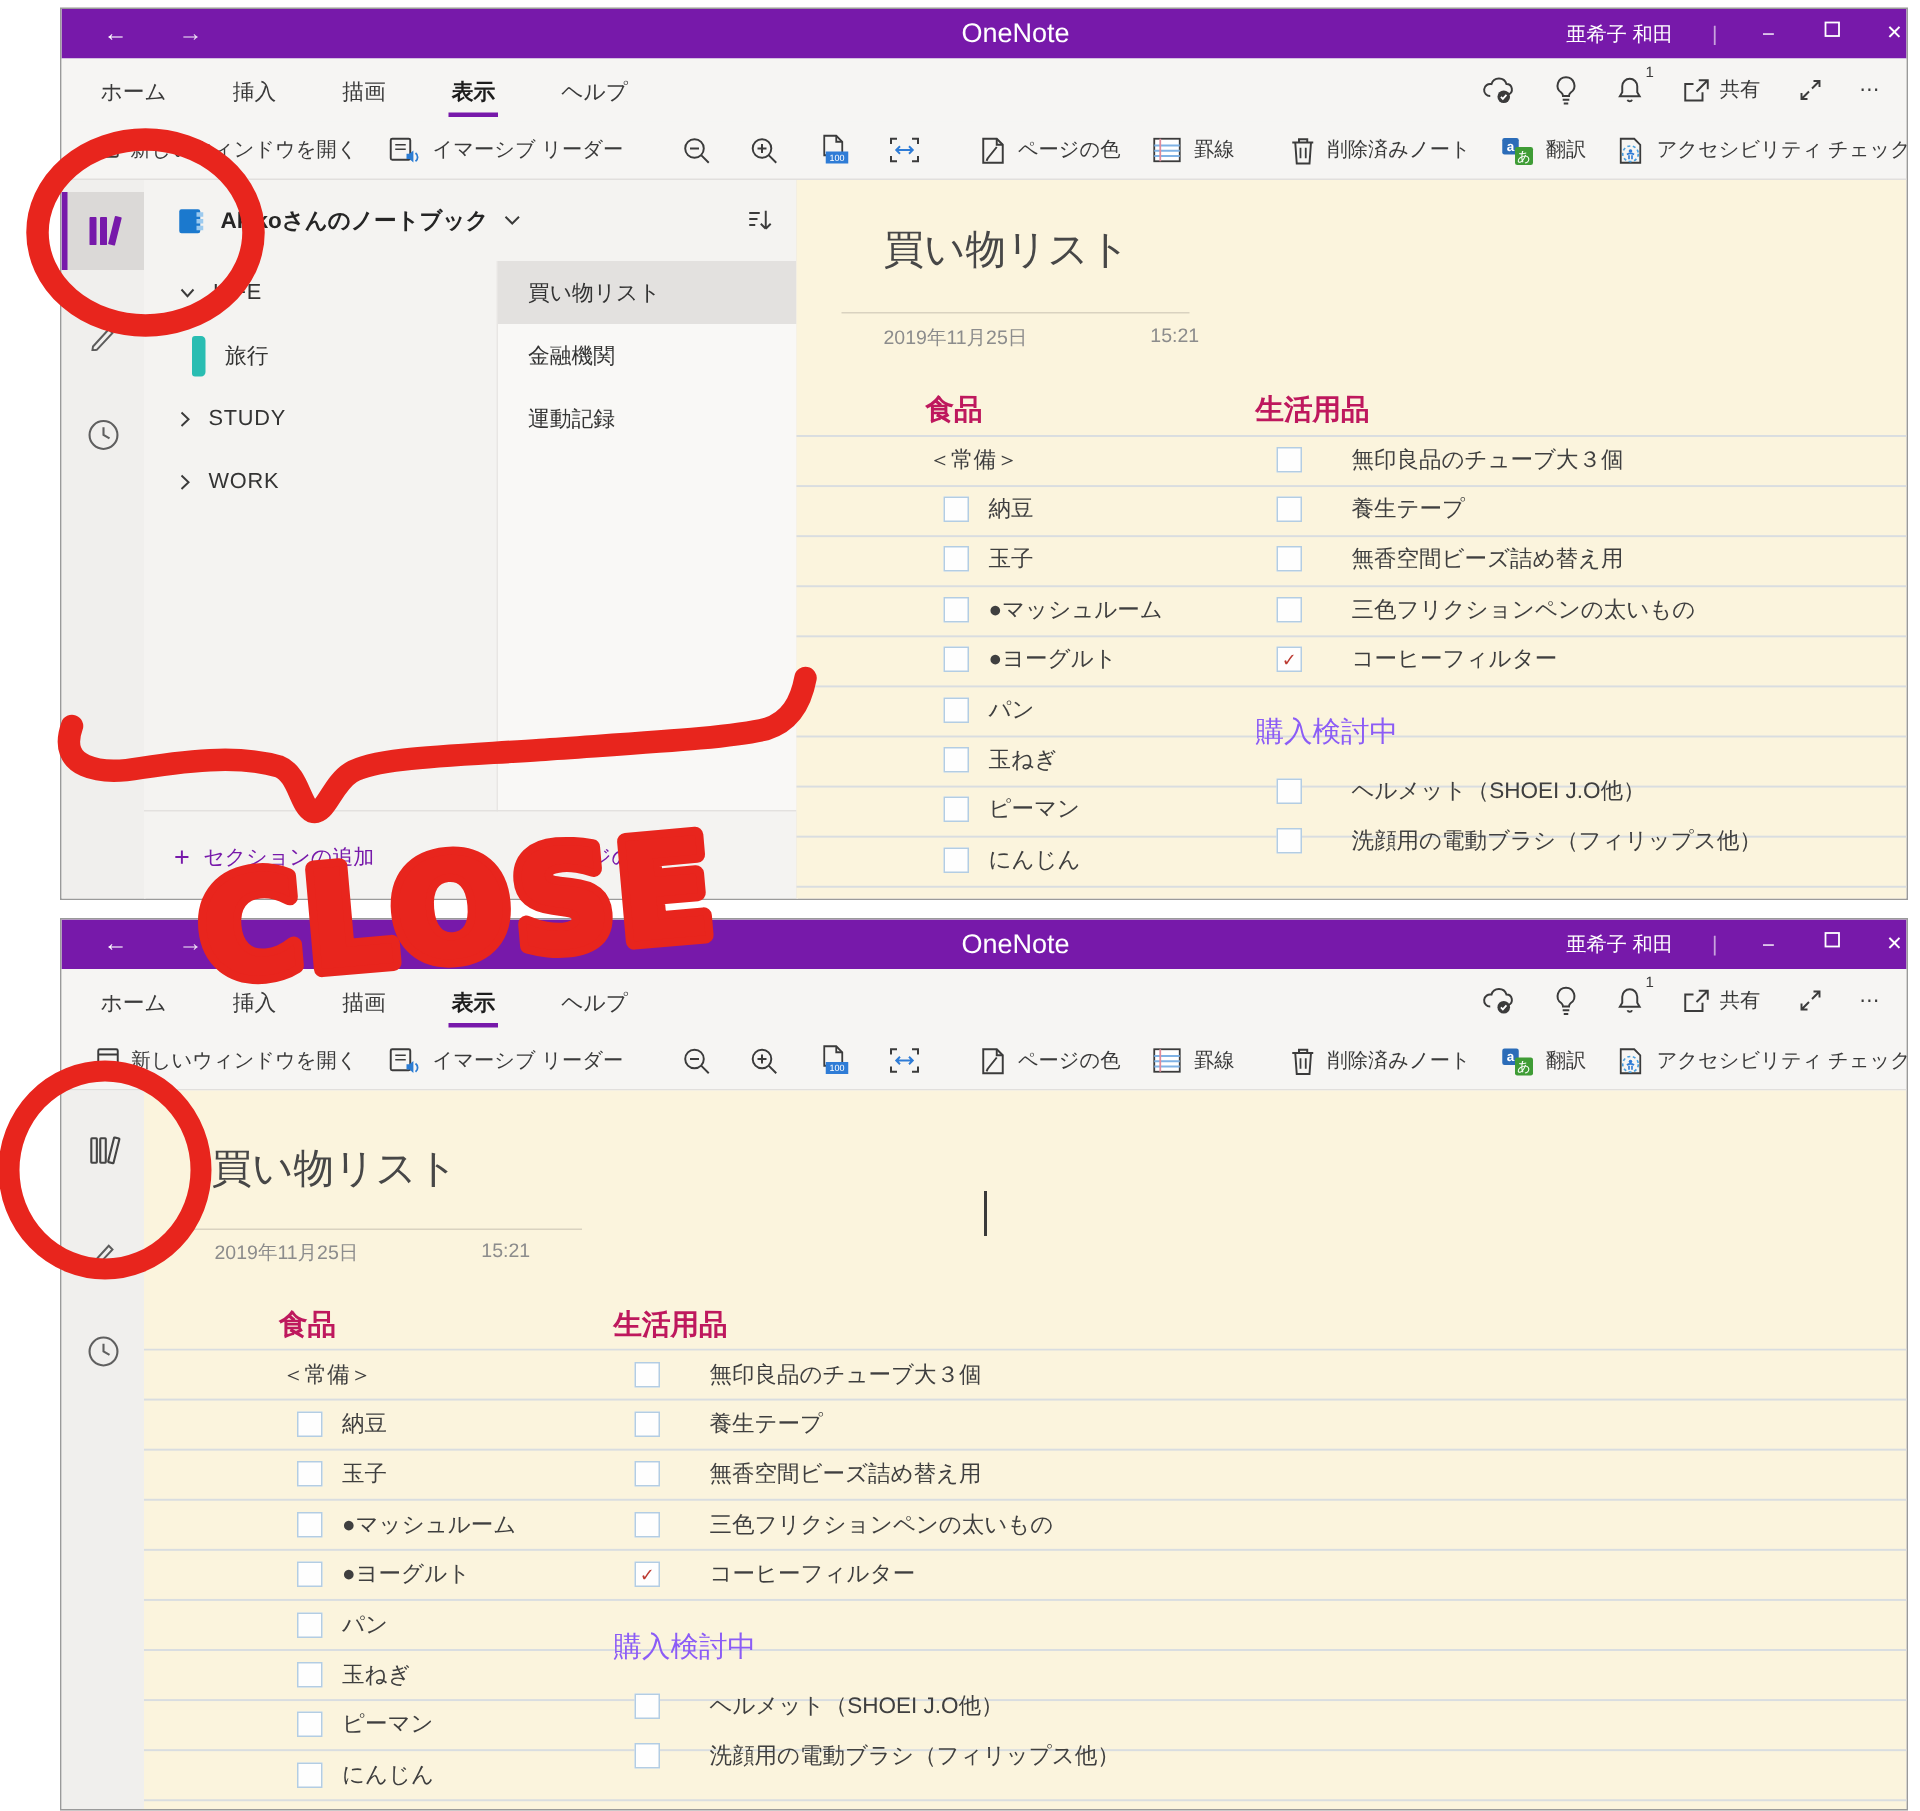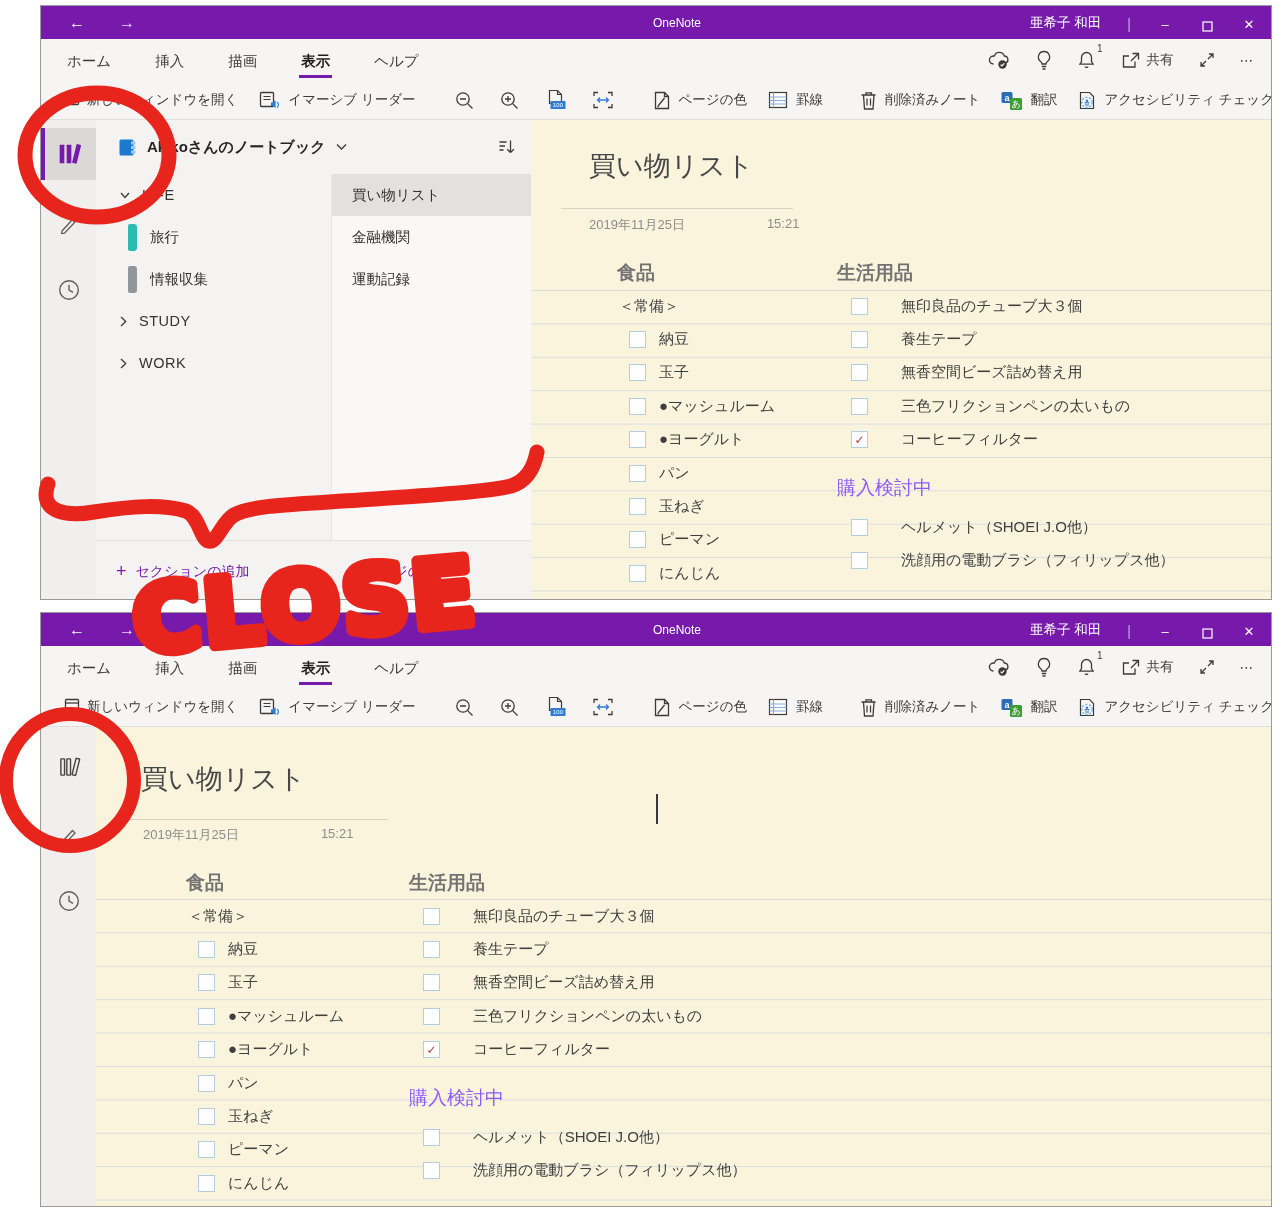--- a/index.html
+++ b/index.html
@@ -8,22 +8,22 @@
   .window{position:absolute;left:40px;width:1232px;height:595px;background:#f5f4f2;
           border:1px solid #9a9a9a;box-sizing:border-box;overflow:hidden;}
   #win-top{top:5px;}
   #win-bottom{top:612px;}
 
   
   .titlebar{height:33px;background:#7719aa;display:flex;align-items:center;position:relative;color:#fff;}
   .tb-nav{display:flex;gap:34px;margin-left:28px;font-size:16px;}
   .tb-nav span{cursor:default;}
   .tb-fwd{opacity:.85;}
-  .tb-title{position:absolute;left:0;right:0;text-align:center;font-size:12px;padding-left:42px;}
-  .tb-right{margin-left:auto;display:flex;align-items:flex-end;gap:26px;margin-right:14px;font-size:13.5px;}
+  .tb-title{position:absolute;left:0;right:0;text-align:center;font-size:18px;padding-left:42px;}
+  .tb-right{margin-left:auto;display:flex;align-items:flex-start;gap:26px;margin-right:0;font-size:13.5px;}
   .tb-sep{opacity:.6;font-size:14px;}
   .wbtn{width:16px;text-align:center;font-size:13px;}
   .wbtn svg{display:block;margin:auto;}
 
   
   .ribbon{height:42px;background:#f6f5f3;display:flex;align-items:center;position:relative;}
   .tabs{display:flex;gap:40px;margin-left:24px;font-size:14.5px;color:#3a3a3a;}
   .tab{padding:9px 2px 7px;}
   .tab.sel{font-weight:bold;color:#1d1d1d;border-bottom:3px solid #7719aa;padding-bottom:4px;}
   .rb-right{margin-left:auto;display:flex;align-items:center;gap:24px;margin-right:18px;font-size:13.5px;color:#3a3a3a;}
@@ -83,21 +83,21 @@
          background-image:linear-gradient(to bottom,#d9dde0 0,#d9dde0 1px,transparent 1px);
          background-size:100% 33.4px;}
   #win-top .ruled{top:170px;}
   #win-bottom .ruled{top:172px;}
   .col{position:absolute;}
   #win-top .colA{top:136px;left:86px;width:215px;}
   #win-top .colB{top:136px;left:306px;width:430px;}
   #win-bottom .colA{top:139px;left:90px;width:215px;}
   #win-bottom .colB{top:139px;left:313px;width:430px;}
   .row{height:33.4px;display:flex;align-items:center;}
-  .row.h2{font-size:19px;font-weight:600;color:#737373;}
+  .row.h2{font-size:19px;font-weight:600;color:#be185d;}
   .row.h2big{height:54px;font-size:19px;font-weight:400;color:#8b5cf6;align-items:flex-end;padding-bottom:9px;box-sizing:border-box;}
   .row.note{padding-left:2px;font-size:15px;color:#3f3f3f;}
   .row.item{padding-left:12px;font-size:15px;color:#3f3f3f;}
   .colB .row.item{padding-left:14px;gap:20px;}
   .cb{width:15px;height:15px;border:1px solid #b3cde3;background:#fefefe;margin-right:13px;flex:0 0 auto;
       display:flex;align-items:center;justify-content:center;}
   .cb.on::after{content:"\2713";color:#bb3a31;font-size:12px;font-weight:bold;line-height:1;}
   .caret{position:absolute;left:560px;top:67px;width:2px;height:30px;background:#3a3a3a;}
 
   
@@ -320,24 +320,20 @@
                 <svg class="icn" width="10" height="7" viewBox="0 0 10 7">
                   <path d="M1 1 L5 5.5 L9 1" fill="none" stroke="#3b3b3b" stroke-width="1.3"></path>
                 </svg>
               </span>
             <span>LIFE</span>
           </div>
           <div class="srow child">
             <span class="spine" style="background: rgb(41, 189, 178);"></span>
             <span>旅行</span>
           </div>
-          <div class="srow child">
-            <span class="spine" style="background: rgb(143, 150, 156);"></span>
-            <span>情報収集</span>
-          </div>
           <div class="srow group">
             <span>
                 <svg class="icn" width="7" height="11" viewBox="0 0 7 11">
                   <path d="M1 1 L5.7 5.5 L1 10" fill="none" stroke="#3b3b3b" stroke-width="1.3"></path>
                 </svg>
               </span>
             <span>STUDY</span>
           </div>
           <div class="srow group">
             <span>

